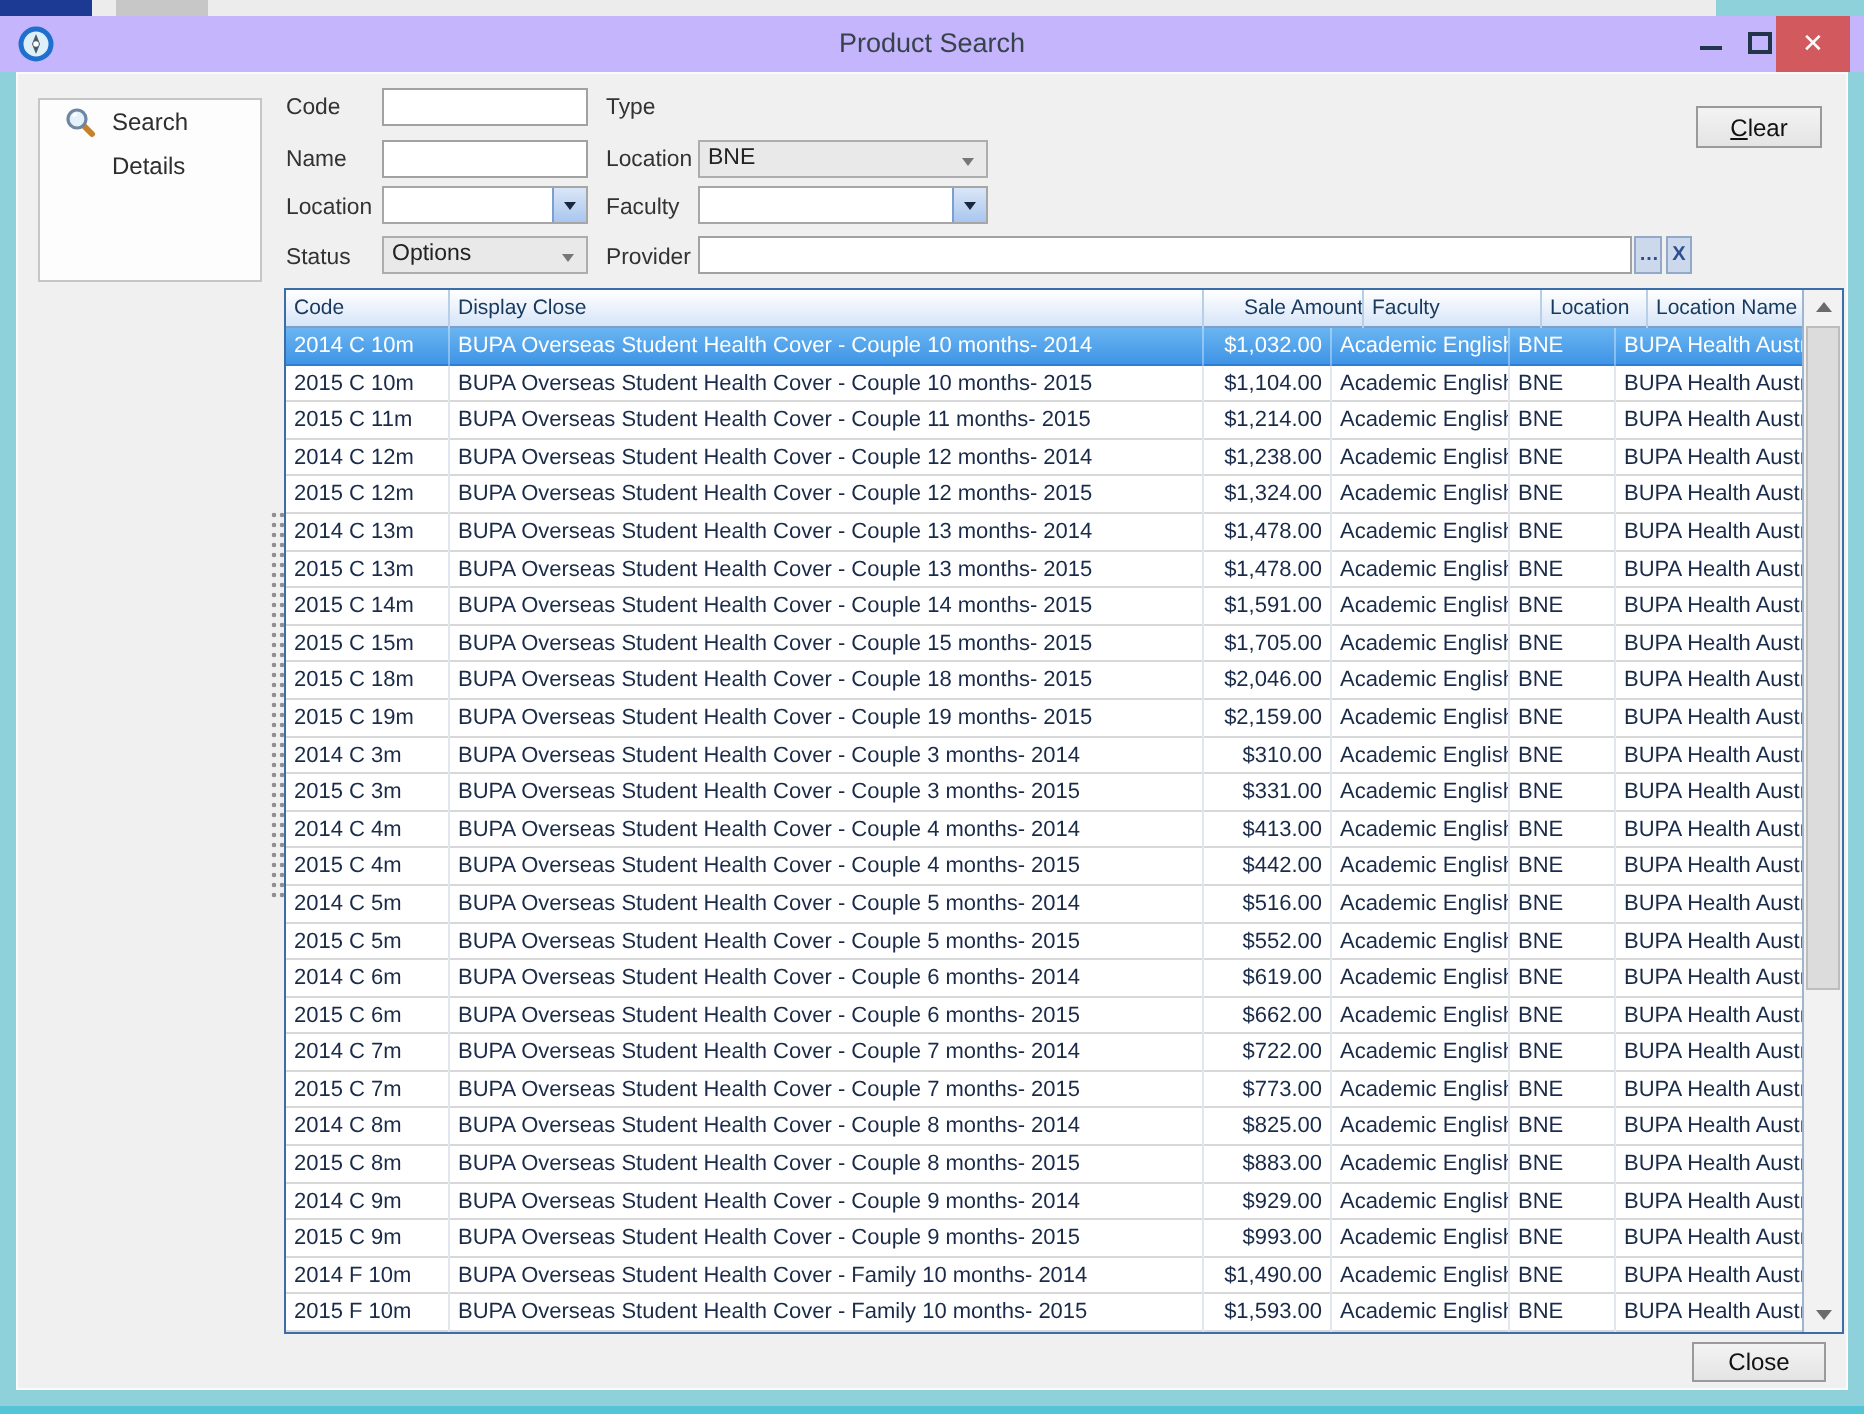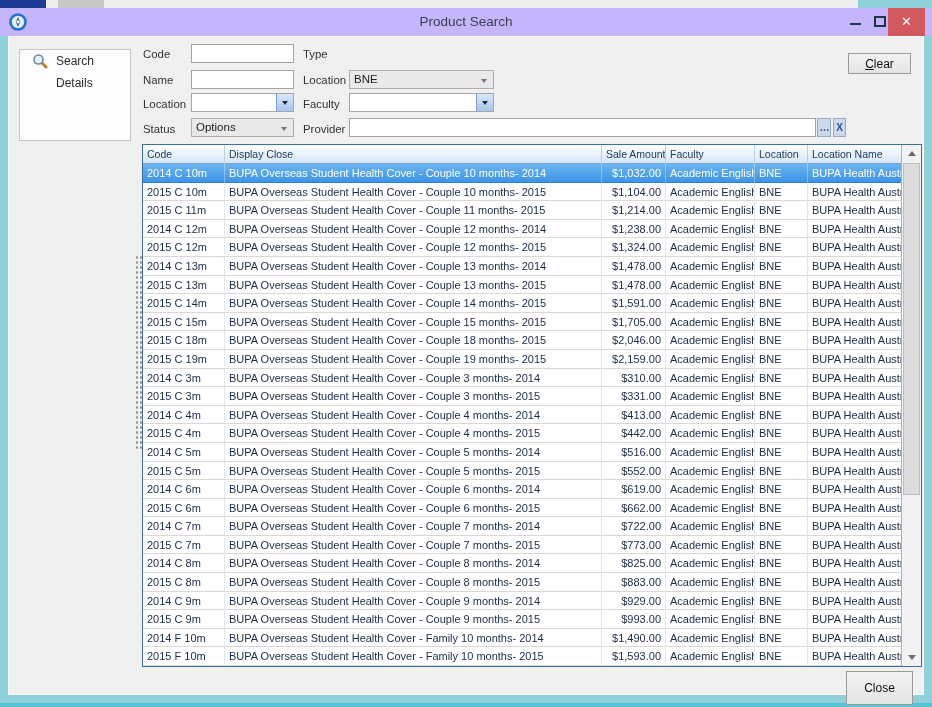--- a/index.html
+++ b/index.html
@@ -170,21 +170,21 @@
     <label class="flbl" style="left:294px; top:86px;">Provider</label>
     <input class="ftxt" style="left: 340px; top: 81px; width: 467px;" value="">
     <span class="mini-btn" style="left:808px; top:81px; width:14px; letter-spacing:-1px;">…</span>
     <span class="mini-btn" style="left:824px; top:81px; width:13px;">X</span>
 
     <button class="win-btn" style="left:839px; top:16px; width:63px; height:21px;"><u>C</u>lear</button>
 
     <div class="dots"></div>
 
     <div class="grid">
-      <div class="g-header" id="ghead"><span class="g-h" style="width: 82px;">Code</span><span class="g-h" style="width: 377px;">Display Close</span><span class="g-h" style="width: 64px;">Sale Amount</span><span class="g-h" style="width: 89px;">Faculty</span><span class="g-h" style="width: 53px;">Location</span><span class="g-h" style="width: 95px;">Location Name</span></div>
+      <div class="g-header" id="ghead"><span class="g-h" style="width: 82px;">Code</span><span class="g-h" style="width: 377px;">Display Close</span><span class="g-h" style="width: 64px; margin-left: 16px;">Sale Amount</span><span class="g-h" style="width: 89px;">Faculty</span><span class="g-h" style="width: 53px;">Location</span><span class="g-h" style="width: 95px;">Location Name</span></div>
       <div class="g-body" id="gbody">
           <div class="g-row sel"><span class="g-c" style="width: 82px;">2014 C 10m</span><span class="g-c" style="width: 377px;">BUPA Overseas Student Health Cover - Couple 10 months- 2014</span><span class="g-c num" style="width: 64px;">$1,032.00</span><span class="g-c" style="width: 89px;">Academic English</span><span class="g-c" style="width: 53px;">BNE</span><span class="g-c" style="width: 95px;">BUPA Health Australia P</span></div>
           <div class="g-row"><span class="g-c" style="width: 82px;">2015 C 10m</span><span class="g-c" style="width: 377px;">BUPA Overseas Student Health Cover - Couple 10 months- 2015</span><span class="g-c num" style="width: 64px;">$1,104.00</span><span class="g-c" style="width: 89px;">Academic English</span><span class="g-c" style="width: 53px;">BNE</span><span class="g-c" style="width: 95px;">BUPA Health Australia P</span></div>
           <div class="g-row"><span class="g-c" style="width: 82px;">2015 C 11m</span><span class="g-c" style="width: 377px;">BUPA Overseas Student Health Cover - Couple 11 months- 2015</span><span class="g-c num" style="width: 64px;">$1,214.00</span><span class="g-c" style="width: 89px;">Academic English</span><span class="g-c" style="width: 53px;">BNE</span><span class="g-c" style="width: 95px;">BUPA Health Australia P</span></div>
           <div class="g-row"><span class="g-c" style="width: 82px;">2014 C 12m</span><span class="g-c" style="width: 377px;">BUPA Overseas Student Health Cover - Couple 12 months- 2014</span><span class="g-c num" style="width: 64px;">$1,238.00</span><span class="g-c" style="width: 89px;">Academic English</span><span class="g-c" style="width: 53px;">BNE</span><span class="g-c" style="width: 95px;">BUPA Health Australia P</span></div>
           <div class="g-row"><span class="g-c" style="width: 82px;">2015 C 12m</span><span class="g-c" style="width: 377px;">BUPA Overseas Student Health Cover - Couple 12 months- 2015</span><span class="g-c num" style="width: 64px;">$1,324.00</span><span class="g-c" style="width: 89px;">Academic English</span><span class="g-c" style="width: 53px;">BNE</span><span class="g-c" style="width: 95px;">BUPA Health Australia P</span></div>
           <div class="g-row"><span class="g-c" style="width: 82px;">2014 C 13m</span><span class="g-c" style="width: 377px;">BUPA Overseas Student Health Cover - Couple 13 months- 2014</span><span class="g-c num" style="width: 64px;">$1,478.00</span><span class="g-c" style="width: 89px;">Academic English</span><span class="g-c" style="width: 53px;">BNE</span><span class="g-c" style="width: 95px;">BUPA Health Australia P</span></div>
           <div class="g-row"><span class="g-c" style="width: 82px;">2015 C 13m</span><span class="g-c" style="width: 377px;">BUPA Overseas Student Health Cover - Couple 13 months- 2015</span><span class="g-c num" style="width: 64px;">$1,478.00</span><span class="g-c" style="width: 89px;">Academic English</span><span class="g-c" style="width: 53px;">BNE</span><span class="g-c" style="width: 95px;">BUPA Health Australia P</span></div>
           <div class="g-row"><span class="g-c" style="width: 82px;">2015 C 14m</span><span class="g-c" style="width: 377px;">BUPA Overseas Student Health Cover - Couple 14 months- 2015</span><span class="g-c num" style="width: 64px;">$1,591.00</span><span class="g-c" style="width: 89px;">Academic English</span><span class="g-c" style="width: 53px;">BNE</span><span class="g-c" style="width: 95px;">BUPA Health Australia P</span></div>
           <div class="g-row"><span class="g-c" style="width: 82px;">2015 C 15m</span><span class="g-c" style="width: 377px;">BUPA Overseas Student Health Cover - Couple 15 months- 2015</span><span class="g-c num" style="width: 64px;">$1,705.00</span><span class="g-c" style="width: 89px;">Academic English</span><span class="g-c" style="width: 53px;">BNE</span><span class="g-c" style="width: 95px;">BUPA Health Australia P</span></div>
@@ -211,15 +211,15 @@
         <div class="sc-btn up">
             <span class="tri-up"></span>
           </div>
         <div class="sc-thumb"></div>
         <div class="sc-btn down">
             <span class="tri-down"></span>
           </div>
       </div>
     </div>
 
-    <button class="win-btn" style="left:837px; top:634px; width:67px; height:34px;">Close</button>
+    <button class="win-btn" style="left:837px; top:634px; width:67px; height:20px;">Close</button>
   </div>
 </div>
 
 </body></html>

